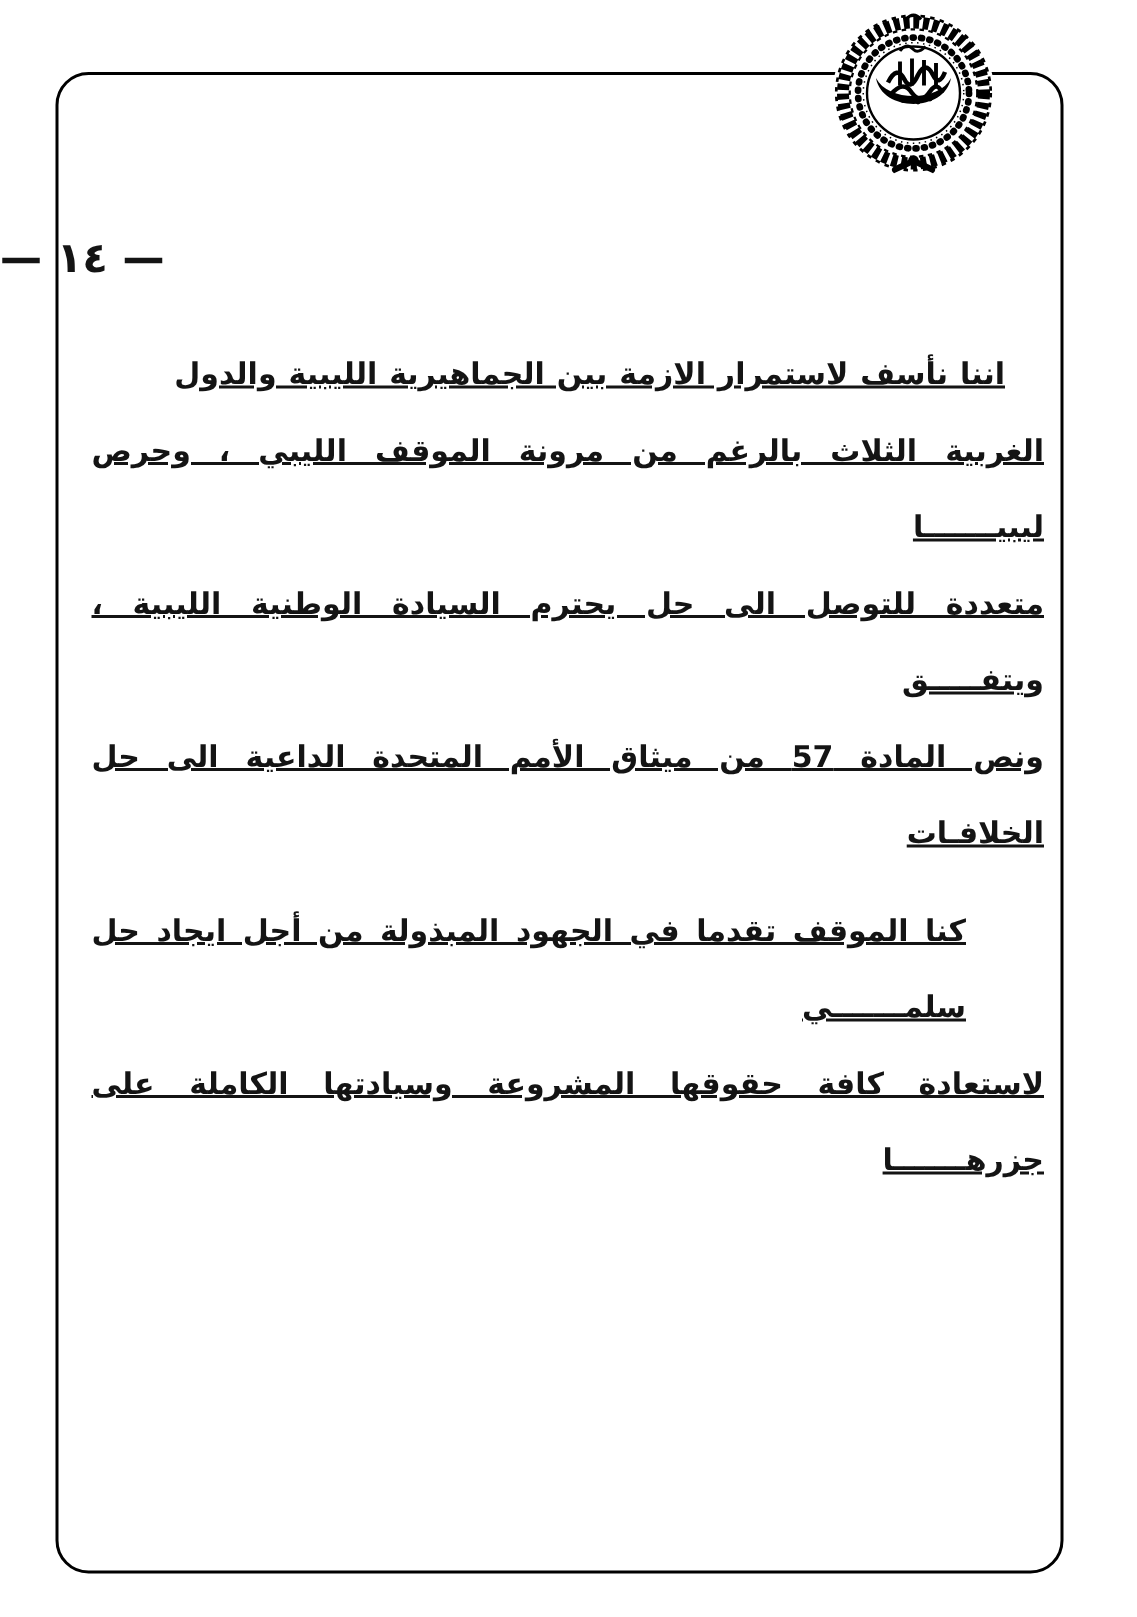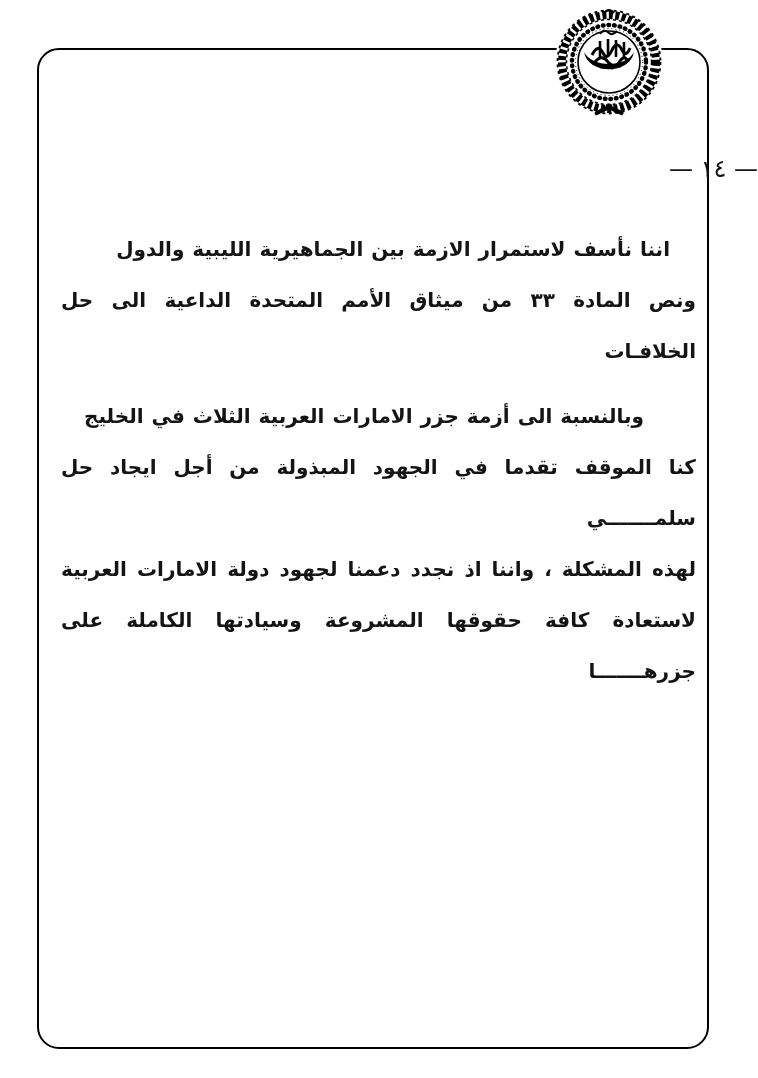--- a/index.html
+++ b/index.html
@@ -21,38 +21,39 @@
   }
   .emblem {
     position: absolute;
     left: 552px; top: 5px;
     width: 114px; height: 114px;
   }
   .pagenum {
     position: absolute;
     left: 0; top: 155px;
     width: 100%;
-    text-align: right;
-    font-size: 24px;
-    font-weight: 400;
+    text-align: left;
+    font-size: 28px;
+    font-weight: 700;
     letter-spacing: 3px;
   }
   .content {
     position: absolute;
     top: 224px;
     right: 62px;
     width: 635px;
     direction: rtl;
     font-size: 20px;
     font-weight: 700;
     word-spacing: 1px;
   }
   .line {
     line-height: 51px;
     text-align: right;
+    text-decoration: underline;
   }
   .line.fill {
     text-align: justify;
     text-align-last: justify;
   }
   .para .line:first-child { padding-right: 26px; }
   .para:nth-child(2) .line:first-child { padding-right: 52px; }
   .para:nth-child(3) .line:first-child { padding-right: 44px; }
   .para + .para { margin-top: 14px; }
   .para:nth-child(3) { margin-top: 26px; }
@@ -95,23 +96,23 @@
 
       <path d="M52 8 q5 -6 10 0" fill="none" stroke="#000" stroke-width="2"></path>
     </svg>
   </div>
 
   <div class="pagenum">—  ١٤  —</div>
 
   <div class="content" dir="rtl" lang="ar">
       <div class="para">
         <div class="line">اننا  نأسف  لاستمرار الازمة بين الجماهيرية  الليبية  والدول</div>
-        <div class="line fill">ونص المادة ٣٣ من ميثاق الأمم المتحدة الداعية الى حل الخلافـات</div>
+        <div class="line fill">الغربية الثلاث بالرغم من مرونة الموقف الليبي ، وحرص ليبيـــــــا</div>
+        <div class="line fill">متعددة للتوصل الى حل يحترم السيادة الوطنية الليبية ، ويتفـــــق</div>
+        <div class="line fill">ونص المادة 57 من ميثاق الأمم المتحدة الداعية الى حل الخلافـات</div>
       </div>
       <div class="para">
-        <div class="line">وبالنسبة الى أزمة جزر الامارات العربية الثلاث في الخليج</div>
         <div class="line fill">كنا  الموقف تقدما في الجهود المبذولة من أجل ايجاد حل سلمـــــــي</div>
-        <div class="line fill">لهذه المشكلة ، واننا اذ نجدد دعمنا لجهود دولة الامارات العربية</div>
         <div class="line fill">لاستعادة كافة حقوقها المشروعة وسيادتها الكاملة على جزرهـــــــا</div>
       </div>
     </div>
 
 </div>
 
 </body></html>

